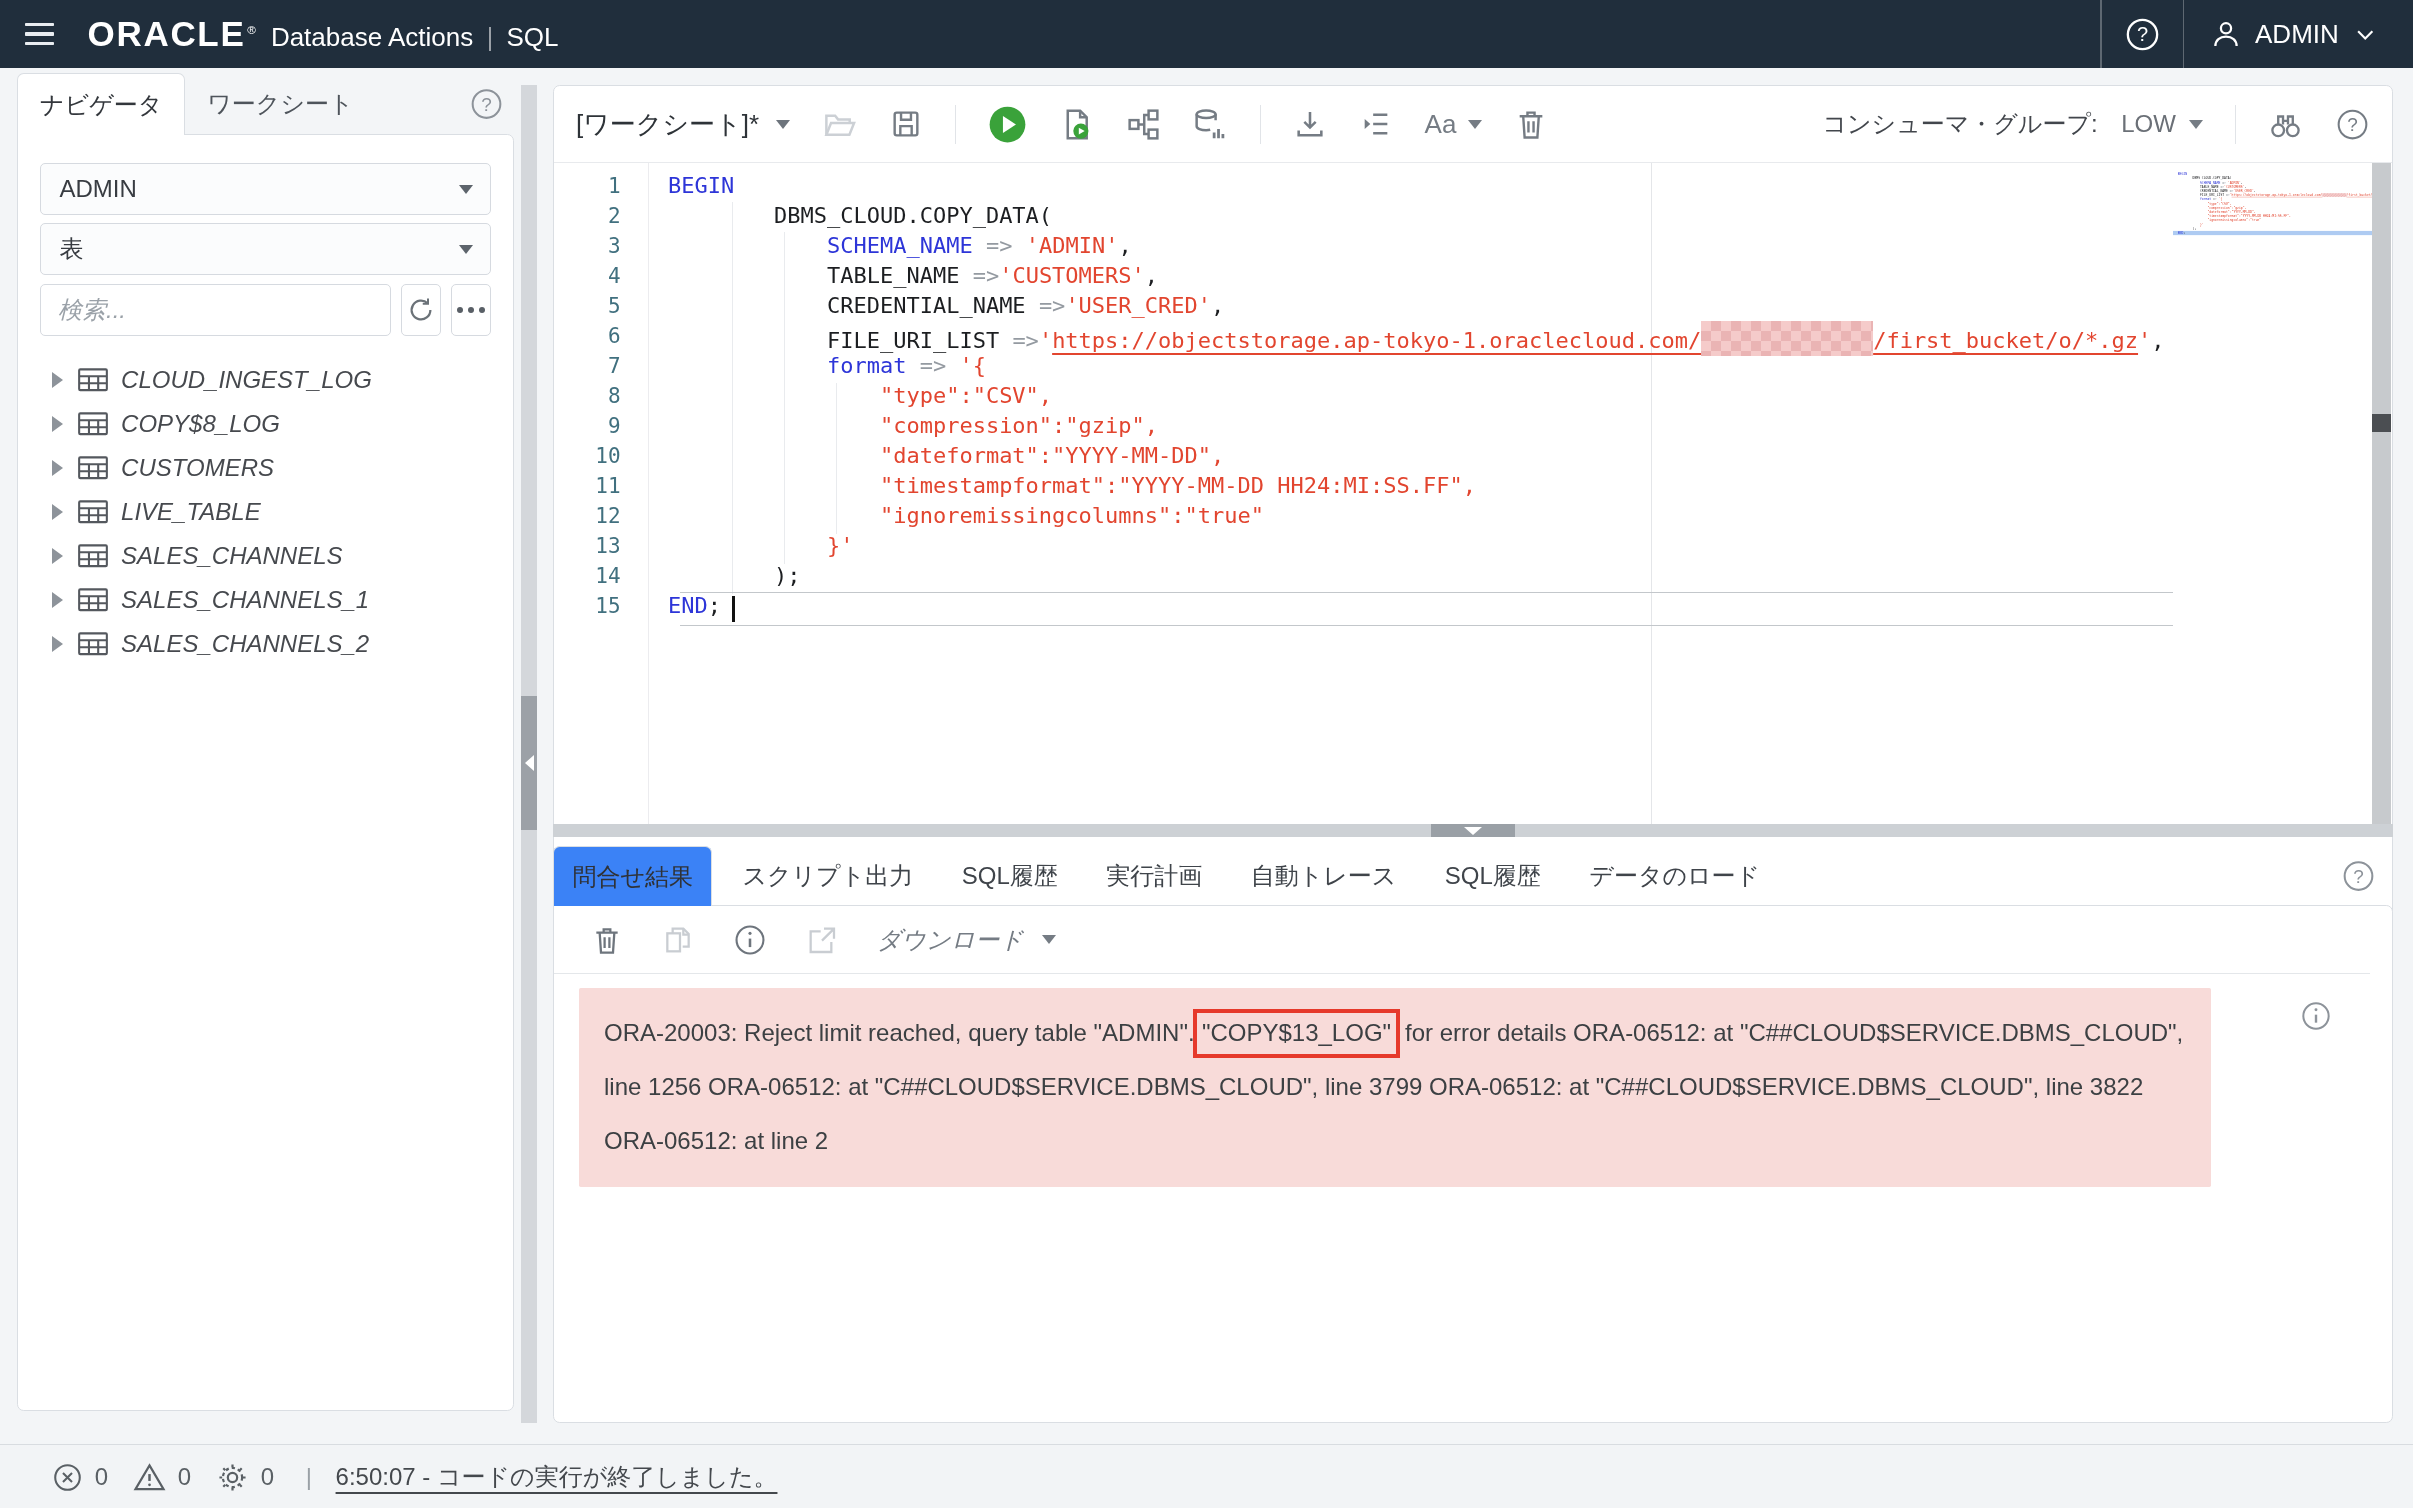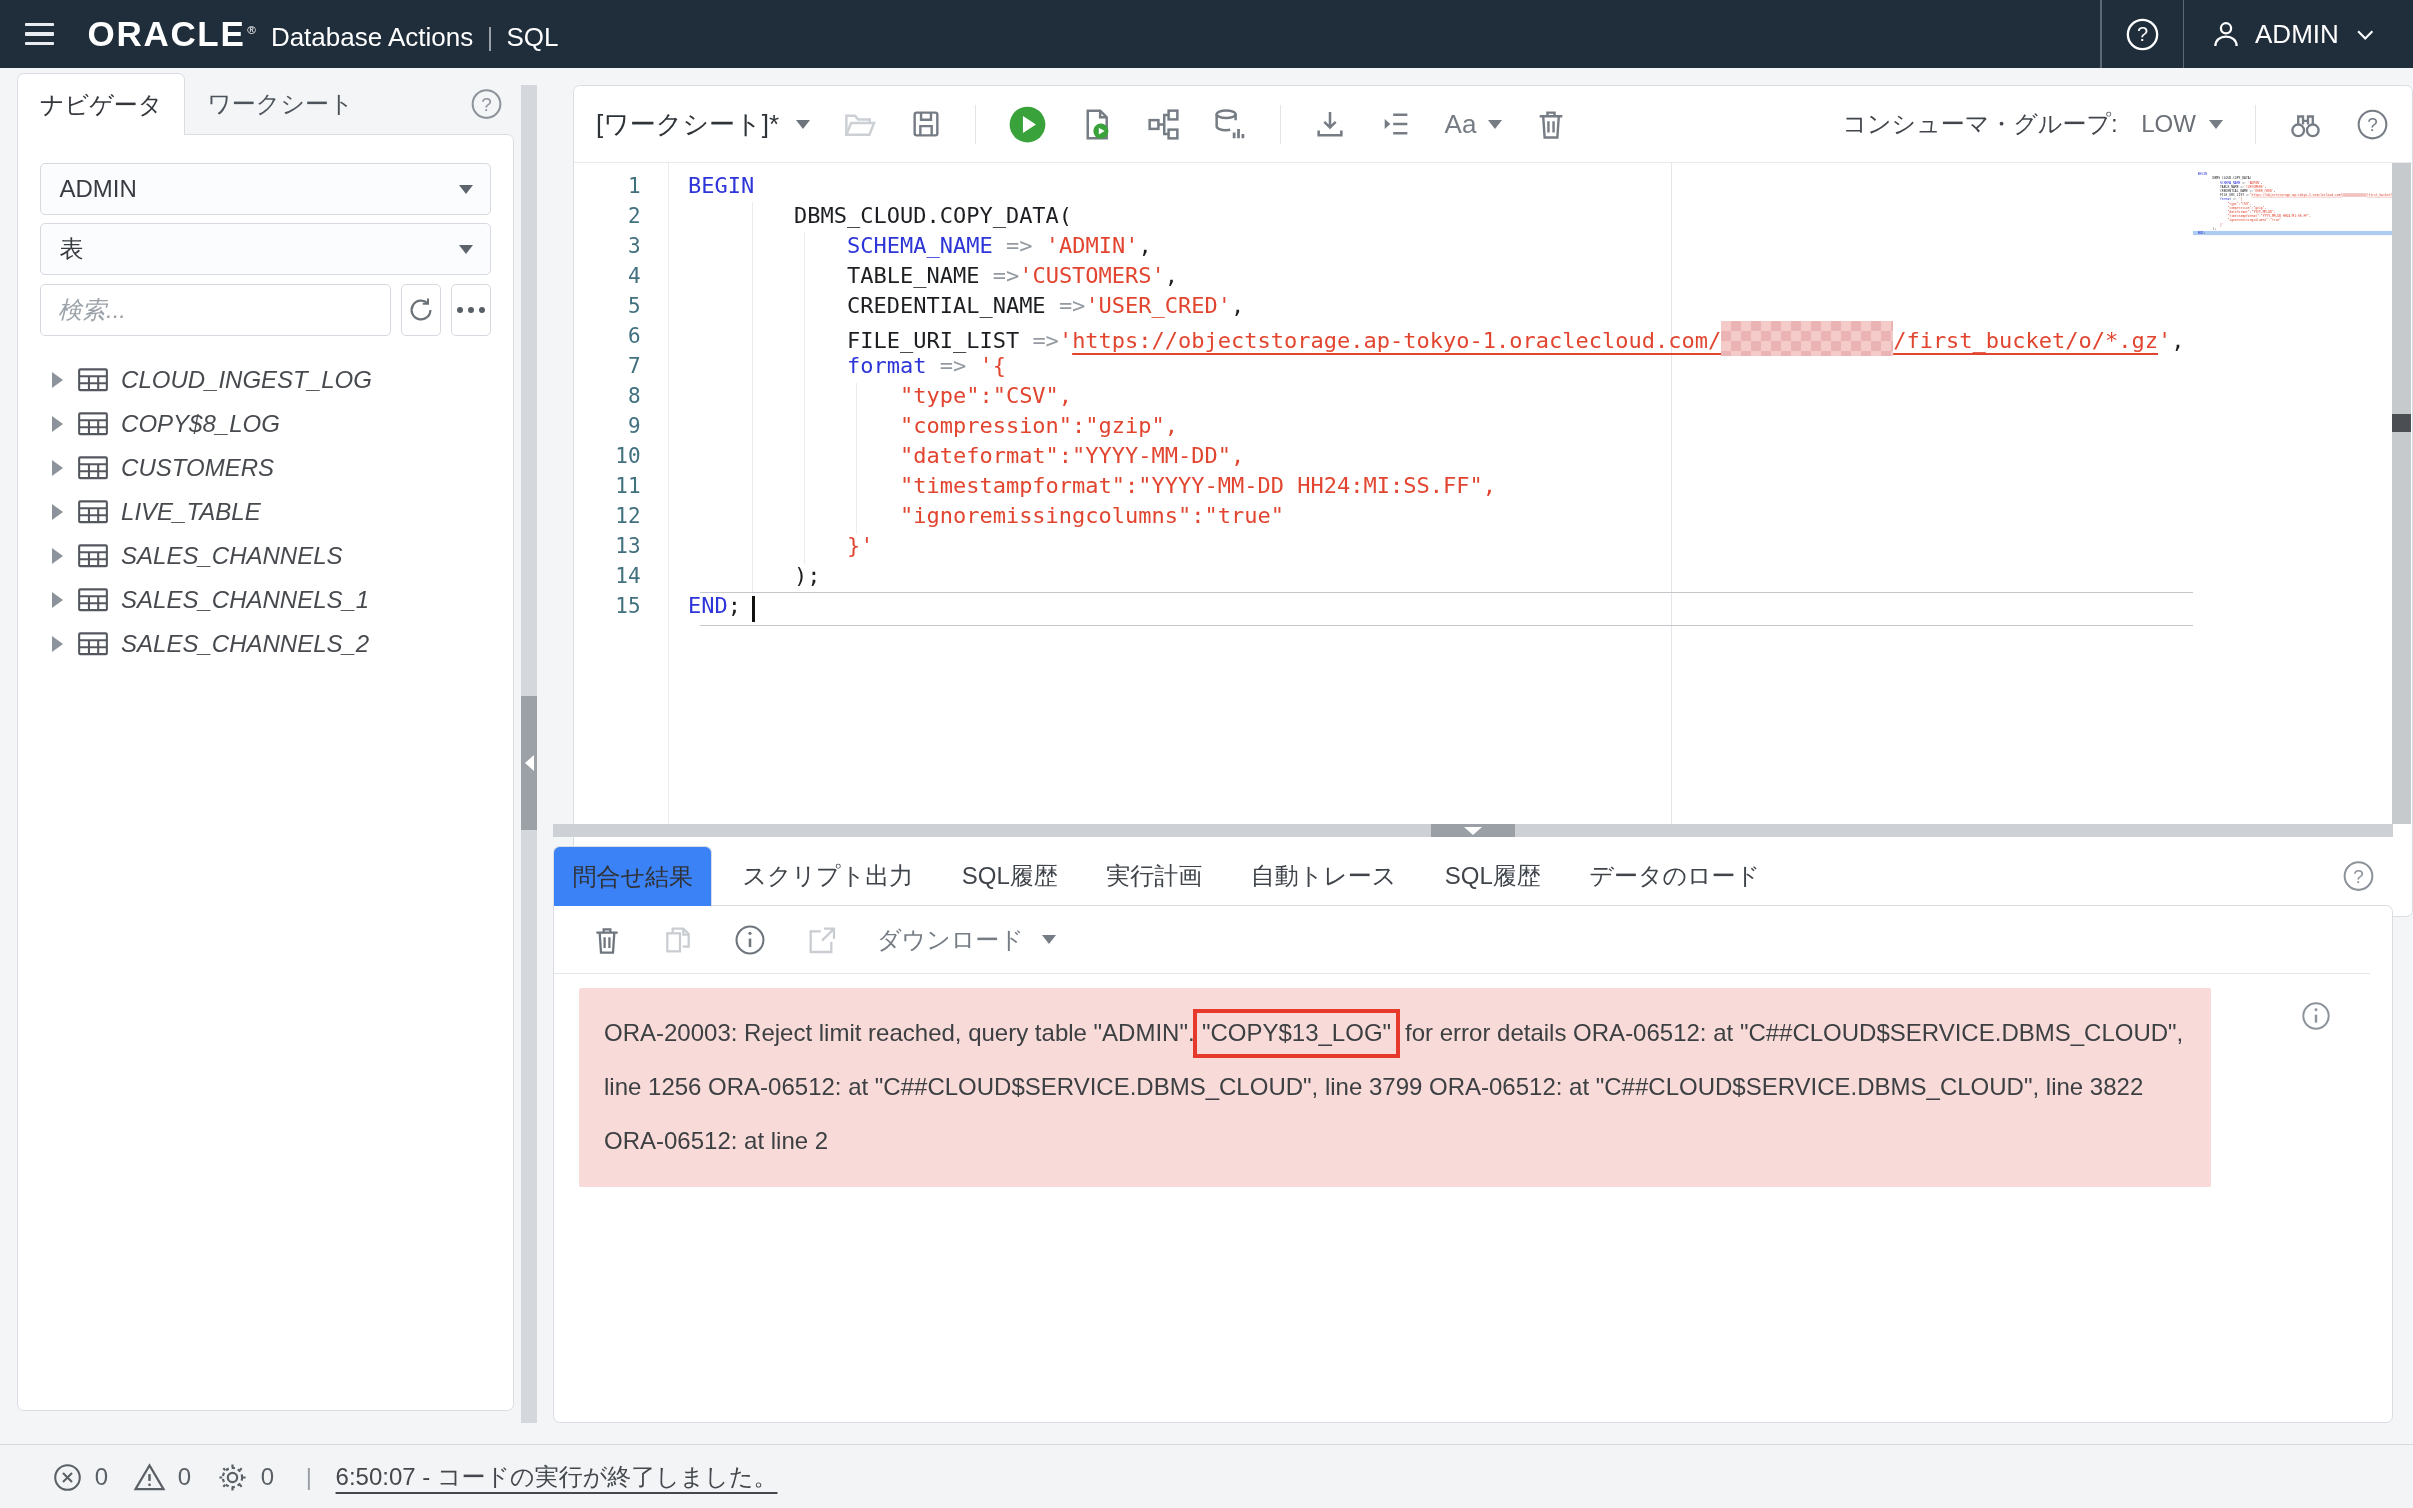--- a/index.html
+++ b/index.html
@@ -40,21 +40,21 @@
   .sq-btn { width:52px; height:52px; border:0.8px solid #d6dae0; border-radius:5px; background:#fff; display:flex; align-items:center; justify-content:center; color:#6b7278; cursor:pointer; }
   .dots { display:flex; gap:5px; }
   .dots i { width:5.9px; height:5.9px; border-radius:50%; background:#595f66; }
   #nav-tree { margin-top:22px; }
   .tree-row { display:flex; align-items:center; height:44px; padding-left:11.7px; cursor:pointer; }
   .tree-caret { width:0; height:0; border-top:8.4px solid transparent; border-bottom:8.4px solid transparent; border-left:11px solid #8d939a; margin-right:15px; }
   .tree-row svg { color:#54585e; margin-right:13.4px; }
   .tree-label { font-size:24px; color:#46494e;font-style:italic; }
 
   
-  #ws-card { position:absolute; left:553px; top:85px; width:1840px; height:832px; background:#fff; border:0.8px solid #dadee3; border-radius:6.7px;margin-left:20px; }
+  #ws-card { position:absolute; left:553px; top:85px; width:1840px; height:832px; background:#fff; border:0.8px solid #dadee3; border-radius:6.7px; }
   #ws-toolbar { height:77px; display:flex; align-items:center; border-bottom:0.8px solid #e8eaed; padding:0 22px; }
   #ws-title { font-size:26px; color:#2e3338; display:flex; align-items:center; gap:17px; cursor:pointer; }
   #ws-title .caret { border-top-color:#6d747c; }
   .tbi { margin-left:32px; color:#757c84; cursor:pointer; }
   .tbi.disabled { color:#ccd0d5; cursor:default; }
   .vsep { width:0.8px; height:39px; background:#e1e4e8; margin-left:32px; }
   #ws-right { margin-left:auto; display:flex; align-items:center; }
   #cg-label { font-size:24px; color:#42464c; }
   #cg-value { font-size:24px; color:#6b7077; margin-left:23.5px; display:flex; align-items:center; gap:13.4px; cursor:pointer; }
 
@@ -100,21 +100,21 @@
   
   #results { position:absolute; left:553px; top:846px; width:1840px; height:577px; }
   #res-tabs { height:60px; display:flex; align-items:center; position:relative; }
   .res-tab { font-size:24px; color:#3f444a; padding:0 18.4px; height:60px; display:flex; align-items:center; margin-right:11.7px; cursor:pointer; }
   .res-tab.active { background:#3b82f6; border:0.8px solid #dadee3; border-bottom:none; border-radius:6.7px 6.7px 0 0; color:#2f3237; position:relative; z-index:2; }
   #res-help { position:absolute; right:17px; top:50%; transform:translateY(-50%); color:#8d939a; cursor:pointer; }
   #res-card { position:absolute; left:0; top:59px; right:0; bottom:0; background:#fff; border:0.8px solid #dadee3; border-radius:0 6.7px 6.7px 6.7px; }
   #res-toolbar { height:67px; display:flex; align-items:center; padding-left:37px; }
   .rbi { margin-right:39px; color:#6e757d; cursor:pointer; }
   .rbi.disabled { color:#c9cdd2; cursor:default; }
-  #download-btn { display:flex; align-items:center; gap:18.4px; font-size:24px; color:#757c84; cursor:pointer; }
+  #download-btn { display:flex; align-items:center; gap:18.4px; font-size:24px; color:#757c84; cursor:pointer;font-style:italic; }
   #download-btn .caret { border-top-color:#757c84; }
   #res-divider { position:absolute; left:0; right:22px; top:67px; height:0.8px; background:#e4e7ea; }
   #error-box { position:absolute; left:25px; top:82px; width:1632px; background:var(--c_errbg,#f8dbd9); padding:18.4px 25px; font-size:24px; line-height:54px; color:#3c4043; border-radius:1.7px;}
   #error-highlight { border:4.2px solid var(--c_annot,#e6392b); padding:0.8px 5px; margin:-0.8px -1.7px; display:inline-block; line-height:40px;}
   #err-info { position:absolute; right:60px; top:94px; color:#8d939a; cursor:pointer; }
 
   
   #statusbar { position:absolute; left:0; top:1444px; width:2413px; height:65px; background:#f2f4f6; border-top:0.8px solid #d8dce0; display:flex; align-items:center; padding-left:52px; }
   .st-group { display:flex; align-items:center; gap:11.7px; margin-right:25px; color:#5a6065; font-size:24px; cursor:pointer; }
   .st-icon { color:#5a6065; }

